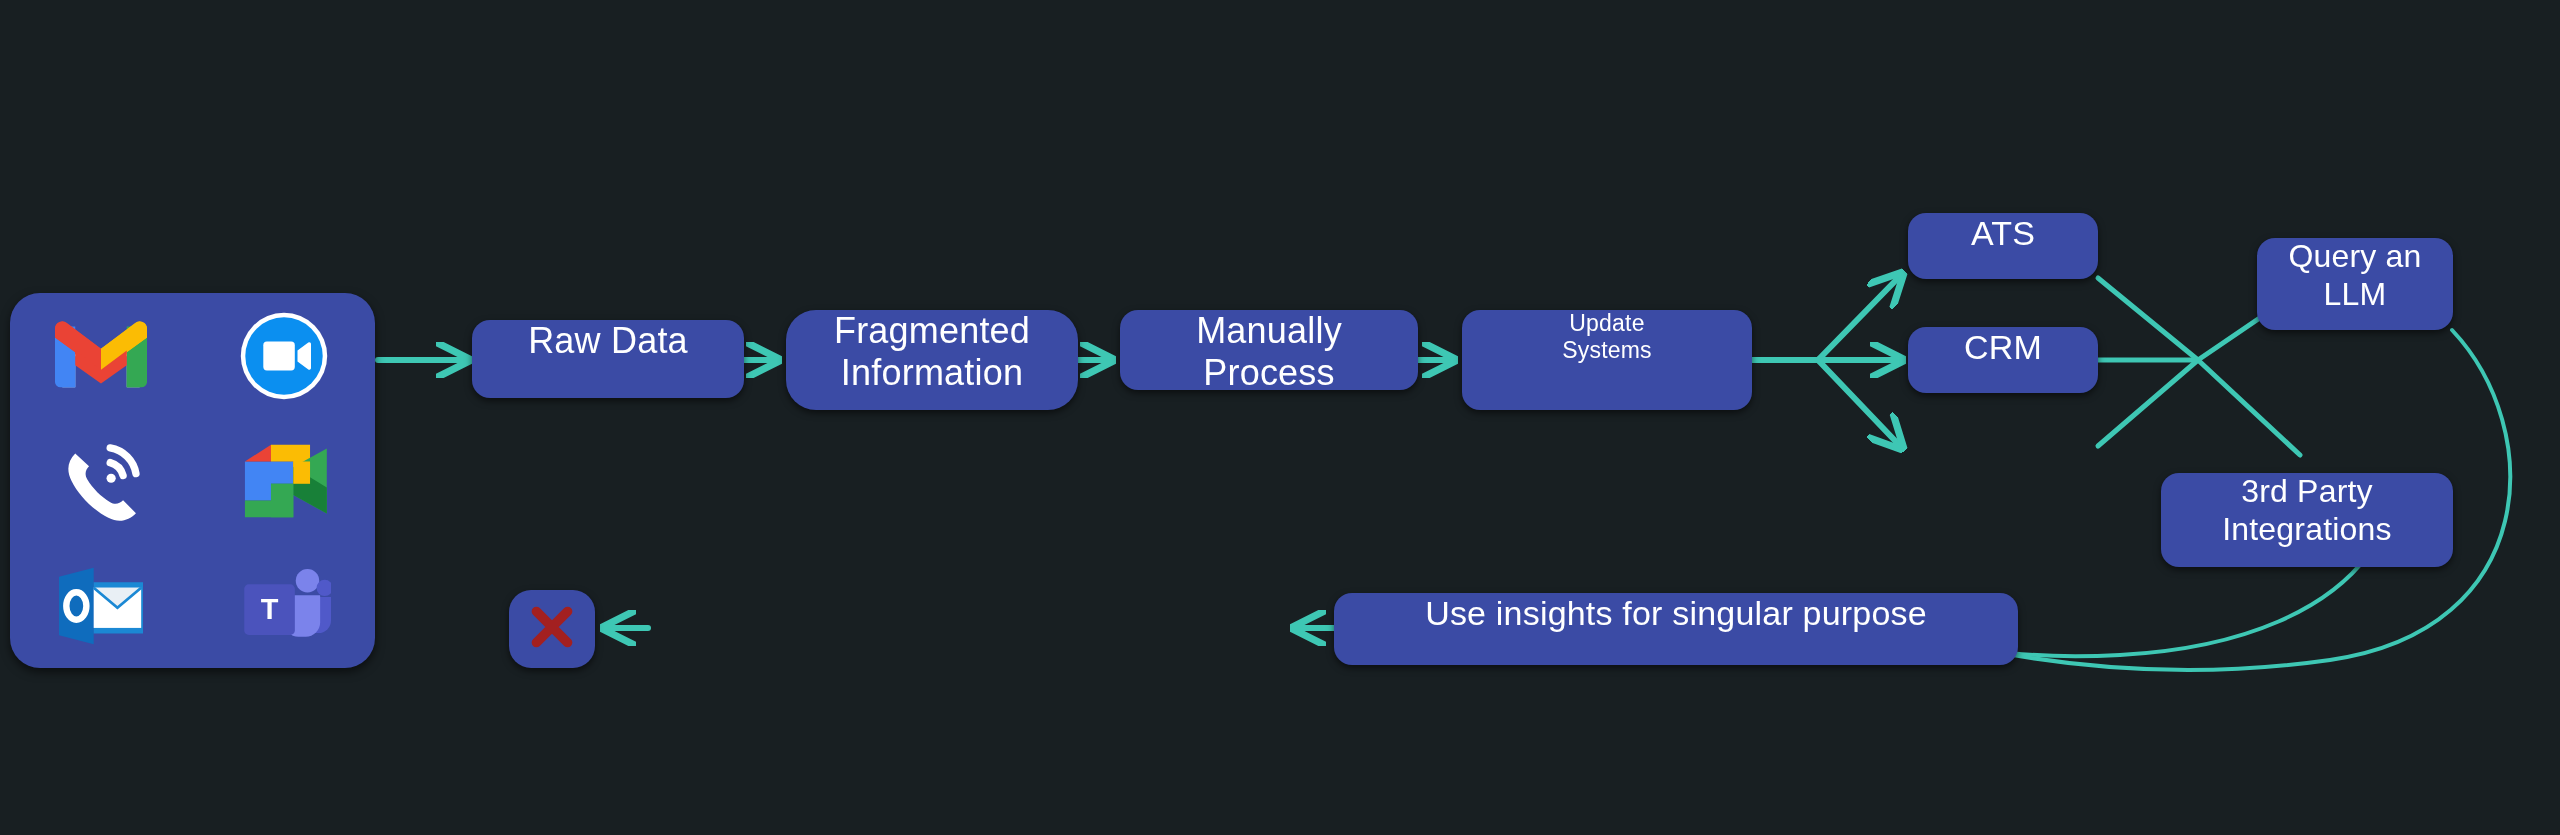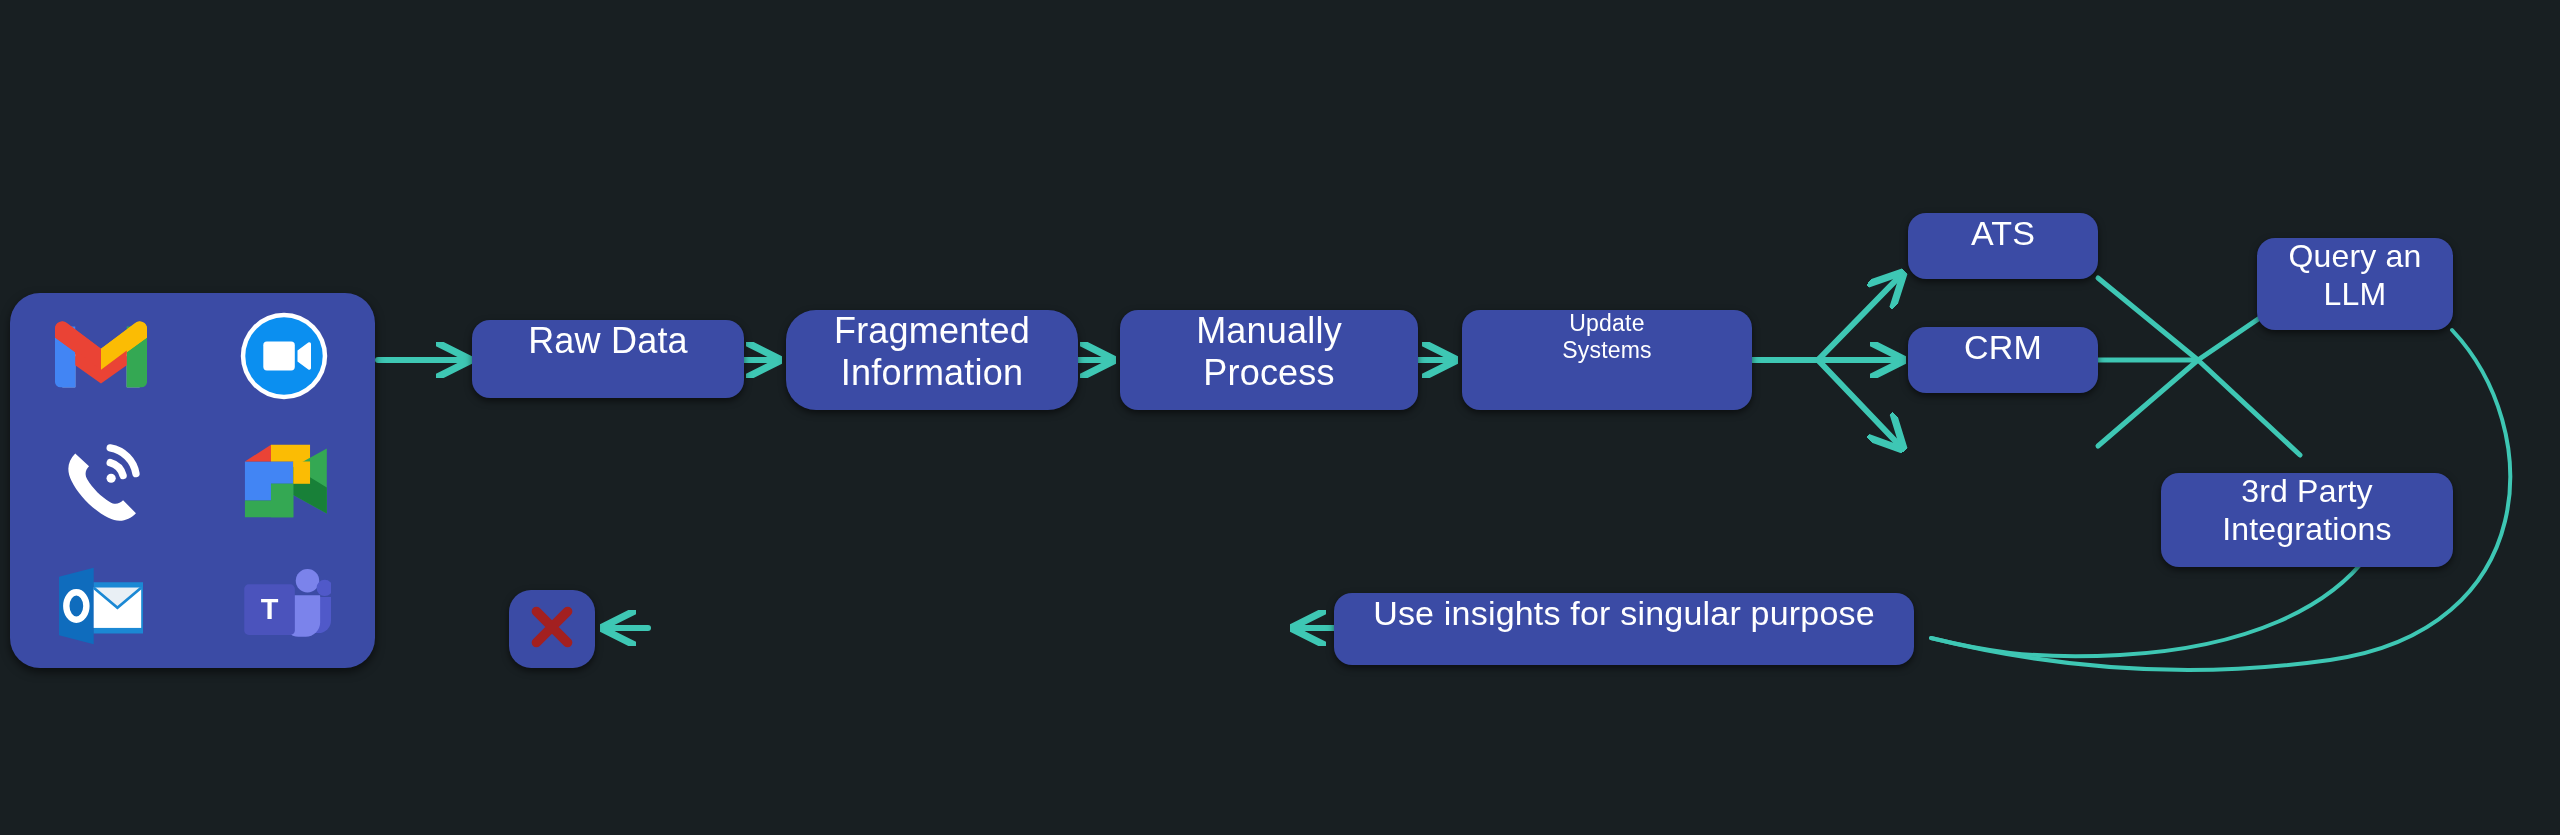--- a/index.html
+++ b/index.html
@@ -204,21 +204,21 @@
 
   <div class="node" style="left:472px; top:320px; width:272px; height:78px; font-size:36px;">
     <span class="node-label">Raw Data</span>
   </div>
 
   <div class="node" style="left:786px; top:310px; width:292px; height:100px; font-size:36px;border-radius:30px;">
     <span class="node-label">Fragmented
 Information</span>
   </div>
 
-  <div class="node" style="left:1120px; top:310px; width:298px; height:100px; font-size:36px;">
+  <div class="node" style="left:1120px; top:310px; width:298px; height:80px; font-size:36px;">
     <span class="node-label">Manually
 Process</span>
   </div>
 
   <div class="node" style="left:1462px; top:310px; width:290px; height:100px; font-size:23px;">
     <span class="node-label">Update
 Systems</span>
   </div>
 
   <div class="node" style="left:1908px; top:213px; width:190px; height:66px; font-size:34px;">
@@ -233,21 +233,21 @@
   <div class="node" style="left:2257px; top:238px; width:196px; height:92px; font-size:32px;">
     <span class="node-label">Query an
 LLM</span>
   </div>
 
   <div class="node" style="left:2161px; top:461px; width:292px; height:94px; font-size:32px;margin-top:12px;">
     <span class="node-label">3rd Party
 Integrations</span>
   </div>
 
-  <div class="node" style="left:1334px; top:593px; width:580px; height:72px; font-size:34px;">
+  <div class="node" style="left:1334px; top:593px; width:684px; height:72px; font-size:34px;">
     <span class="node-label">Use insights for singular purpose</span>
   </div>
 
 
   <div id="x-badge">
     <span>
       <svg viewBox="0 0 60 60" width="52" height="52">
         <path d="M12 12 L48 48 M48 12 L12 48" stroke="#a32020" stroke-width="11" stroke-linecap="round" fill="none"></path>
       </svg>
     </span>

